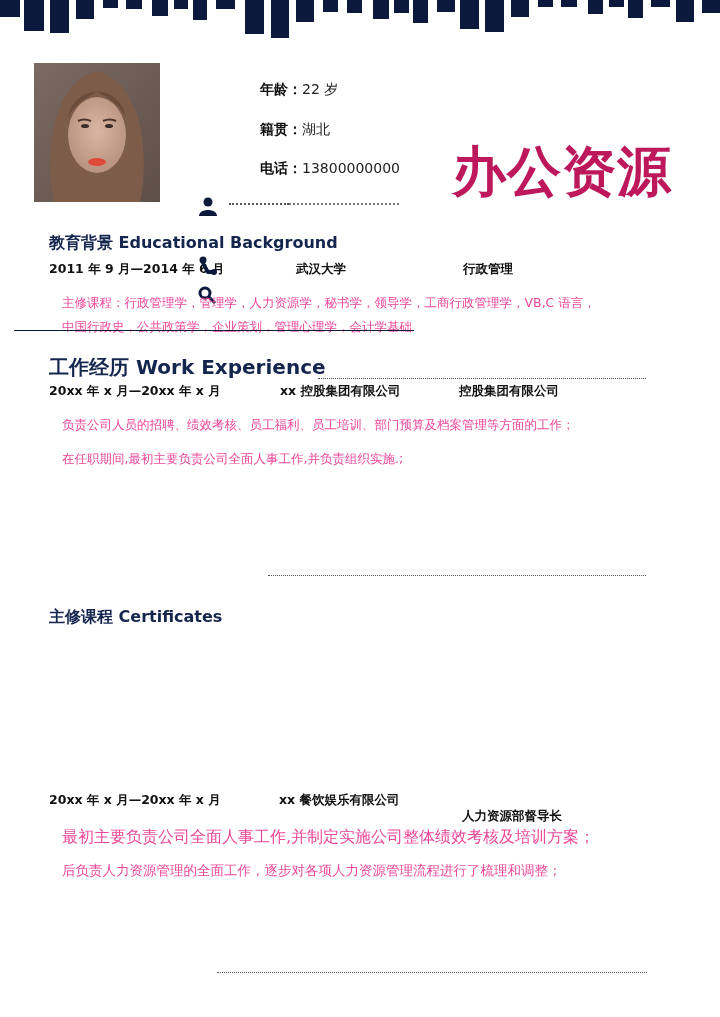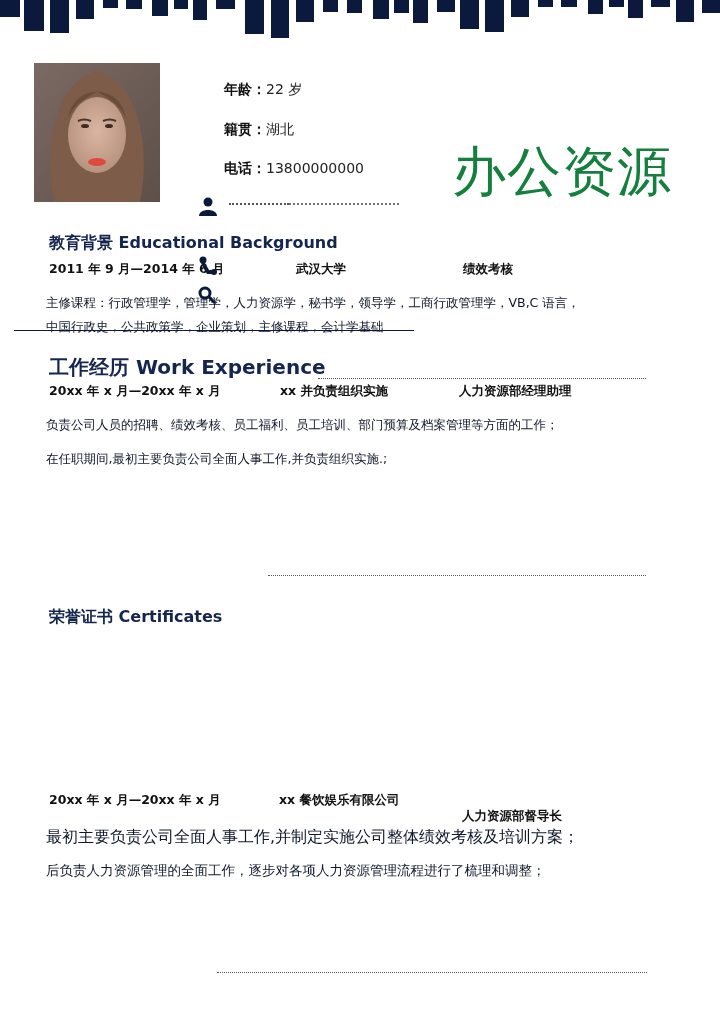--- a/index.html
+++ b/index.html
@@ -1,25 +1,25 @@
 <!DOCTYPE html>
 <html><head>
 <meta charset="utf-8">
 <style>
   html,body{margin:0;padding:0;background:#fff;}
   body{width:720px;height:1017px;position:relative;overflow:hidden;font-family:"DejaVu Sans","Liberation Sans",sans-serif;color:#222;}
   .bars{position:absolute;top:0;left:0;width:720px;height:40px;}
   .bar{position:absolute;top:0;background:#0b1a3c;}
   .photo{position:absolute;left:34px;top:63px;width:126px;height:139px;overflow:hidden;background:#6d5a50;}
   .info{position:absolute;left:224px;font-size:14px;color:#222;}
-  .info b{font-weight:bold;color:#111;}
-  .big-title{position:absolute;left:452px;top:140px;font-size:54px;font-weight:normal;color:#15803d;letter-spacing:1px;line-height:64px;}
+  .info b{font-weight:bold;color:#111;margin-left:36px;}
+  .big-title{position:absolute;left:452px;top:140px;font-size:54px;font-weight:bold;color:#be185d;letter-spacing:1px;line-height:64px;}
   .sec-title{position:absolute;left:49px;font-size:16px;font-weight:bold;color:#14254e;}
   .row{position:absolute;font-size:12.5px;font-weight:bold;color:#111;white-space:nowrap;}
-  .txt{position:absolute;left:46px;font-size:12.5px;color:#0f172a;white-space:nowrap;}
+  .txt{position:absolute;left:62px;font-size:12.5px;color:#ec4899;white-space:nowrap;}
   .dots{position:absolute;height:0;border-top:1px dotted #555;}
   .uline{position:absolute;height:0;border-top:1.5px solid #0b1a3c;}
   .icon{position:absolute;}
 </style>
 </head>
 <body>
 
 <div class="bars">
   <div class="bar" style="left:0;width:20px;height:17px"></div>
   <div class="bar" style="left:24px;width:20px;height:31px"></div>
@@ -98,52 +98,52 @@
 <div style="position:absolute;left:229px;top:203px;width:170px;height:3px;overflow:hidden">
   <div style="border-top:2px dotted #555;width:60px;position:absolute;left:0;top:0"></div>
   <div style="border-top:2px dotted #777;width:110px;position:absolute;left:60px;top:0"></div>
 </div>
 
 <div class="big-title">办公资源</div>
 
 <div class="sec-title" style="top:233px">教育背景 Educational Background</div>
 <div class="row" style="left:49px;top:261px">2011 年 9 月—2014 年 6 月</div>
 <div class="row" style="left:296px;top:261px">武汉大学</div>
-<div class="row" style="left:463px;top:261px">绩效考核</div>
+<div class="row" style="left:463px;top:261px">行政管理</div>
 
 <div class="icon" style="left:196px;top:256px">
   <svg width="22" height="20" viewBox="0 0 22 20">
       <circle cx="7" cy="4" r="3.5" fill="#0b1a3c"></circle>
       <path d="M5 7 L9 7 L13 14 L19 14 L19 18 L11 18 Z" fill="#0b1a3c"></path>
       <circle cx="18" cy="16" r="3" fill="#0b1a3c"></circle>
     </svg>
 </div>
 <div class="icon" style="left:197px;top:285px">
   <svg width="20" height="20" viewBox="0 0 20 20">
       <circle cx="8" cy="8" r="5" stroke="#0b1a3c" stroke-width="3" fill="none"></circle>
       <path d="M12 12 L18 18" stroke="#0b1a3c" stroke-width="3"></path>
     </svg>
 </div>
 
 <div class="txt" style="top:295px">主修课程：行政管理学，管理学，人力资源学，秘书学，领导学，工商行政管理学，VB,C 语言，</div>
-<div class="txt" style="top:319px">中国行政史，公共政策学，企业策划，主修课程，会计学基础</div>
+<div class="txt" style="top:319px">中国行政史，公共政策学，企业策划，管理心理学，会计学基础</div>
 <div class="uline" style="left:14px;top:330px;width:400px"></div>
 
 <div class="sec-title" style="top:354px;font-size:20px">工作经历 Work Experience</div>
 <div class="dots" style="left:318px;top:378px;width:328px"></div>
 
 <div class="row" style="left:49px;top:383px">20xx 年  x  月—20xx 年  x 月</div>
-<div class="row" style="left:280px;top:383px">xx 并负责组织实施</div>
-<div class="row" style="left:459px;top:383px">人力资源部经理助理</div>
+<div class="row" style="left:280px;top:383px">xx 控股集团有限公司</div>
+<div class="row" style="left:459px;top:383px">控股集团有限公司</div>
 <div class="txt" style="top:417px">负责公司人员的招聘、绩效考核、员工福利、员工培训、部门预算及档案管理等方面的工作；</div>
 <div class="txt" style="top:451px">在任职期间,最初主要负责公司全面人事工作,并负责组织实施.;</div>
 
 <div class="dots" style="left:268px;top:575px;width:378px"></div>
 
-<div class="sec-title" style="top:607px">荣誉证书 Certificates</div>
+<div class="sec-title" style="top:607px">主修课程 Certificates</div>
 
 <div class="row" style="left:49px;top:792px">20xx 年  x  月—20xx 年  x 月</div>
 <div class="row" style="left:279px;top:792px">xx 餐饮娱乐有限公司</div>
 <div class="row" style="left:462px;top:808px">人力资源部督导长</div>
 <div class="txt" style="top:827px;font-size:16px">最初主要负责公司全面人事工作,并制定实施公司整体绩效考核及培训方案；</div>
 <div class="txt" style="top:862px;font-size:13.5px">后负责人力资源管理的全面工作，逐步对各项人力资源管理流程进行了梳理和调整；</div>
 
 <div class="dots" style="left:217px;top:972px;width:430px"></div>
 
 </body></html>

